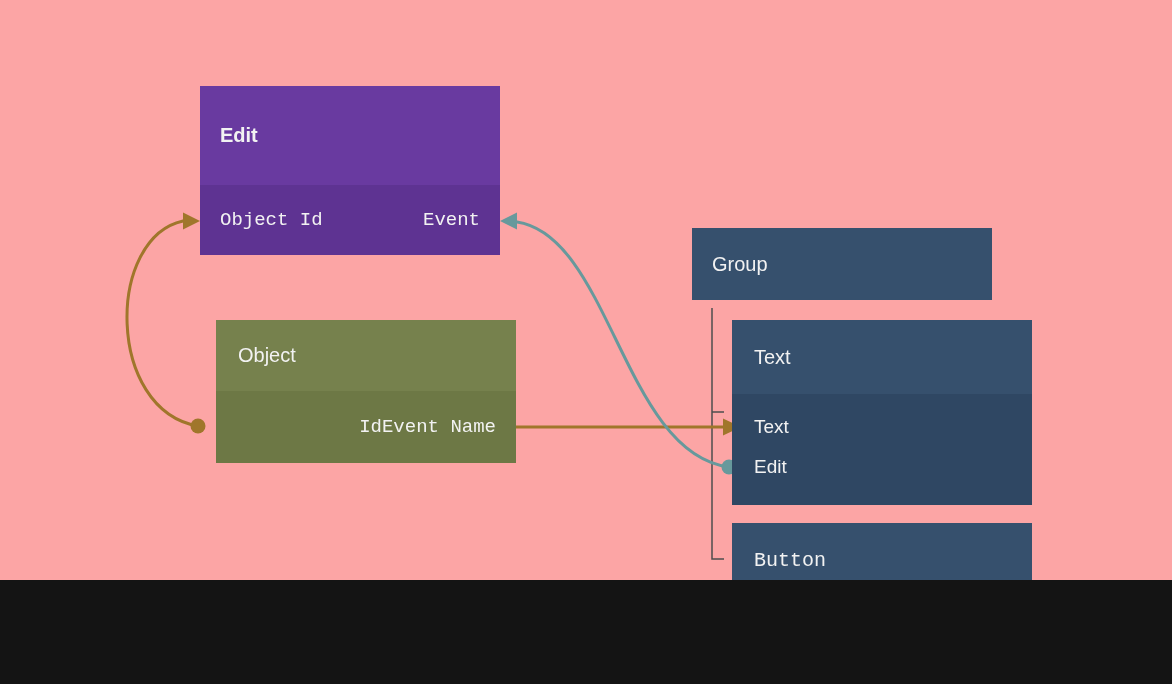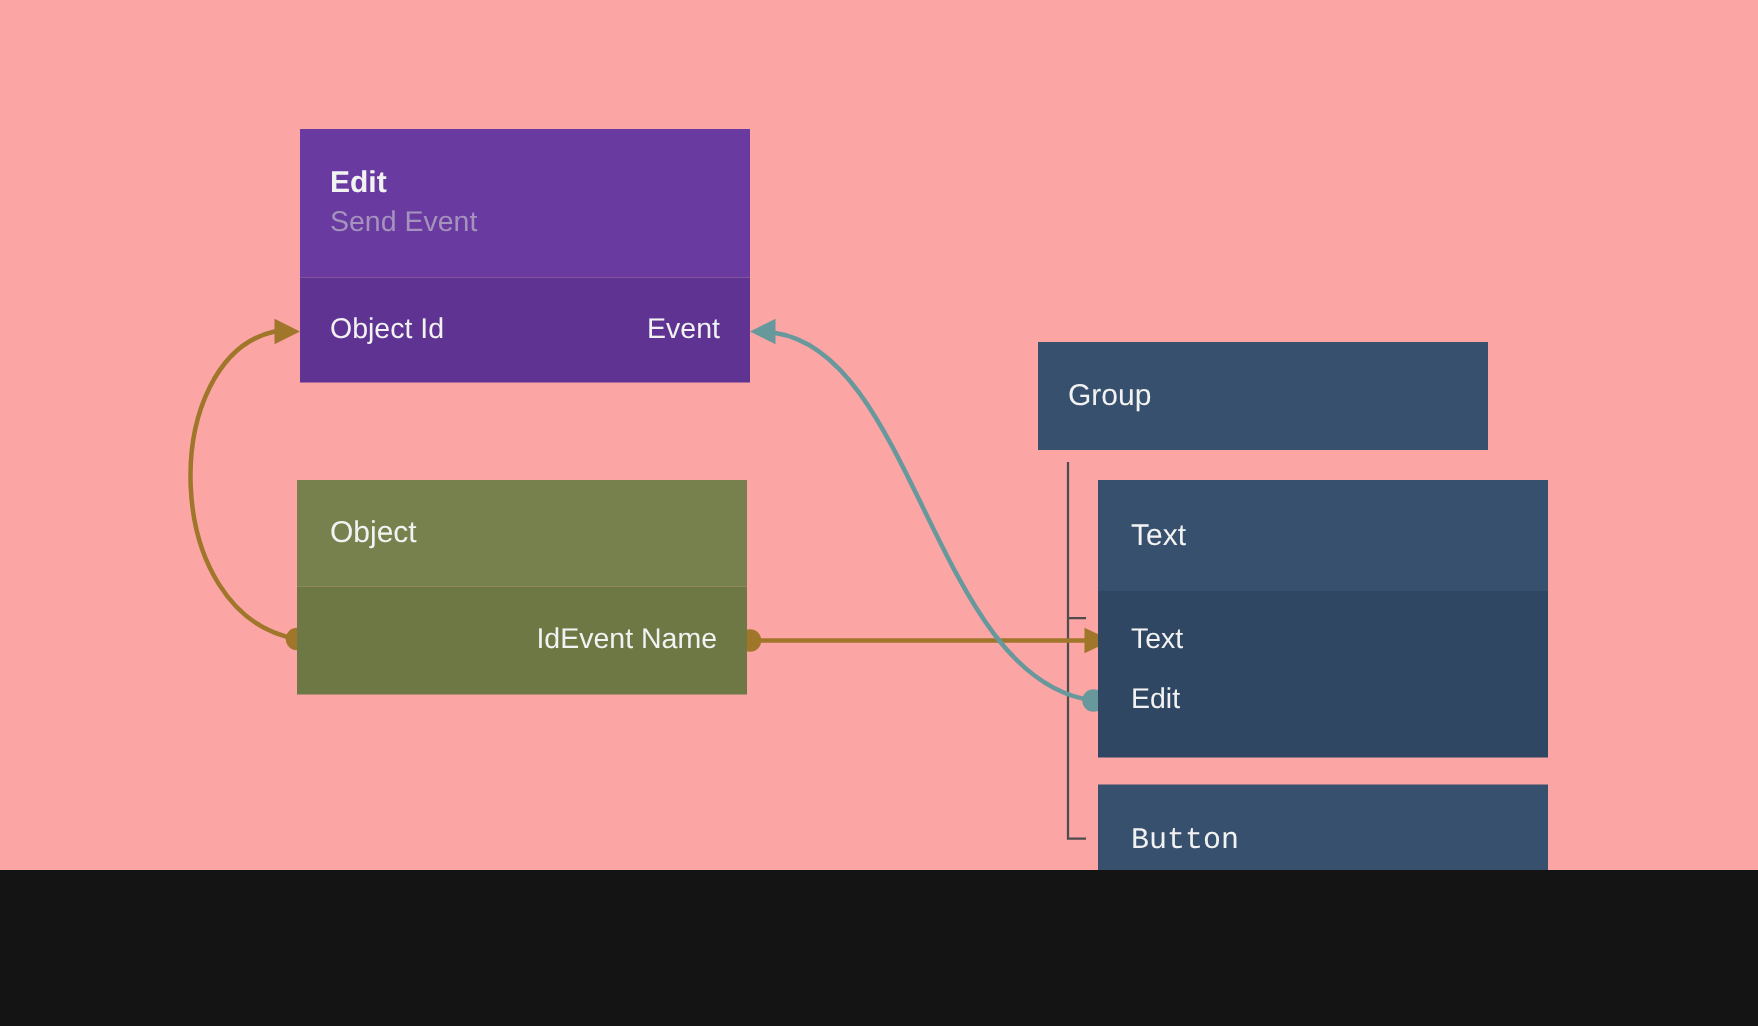--- a/index.html
+++ b/index.html
@@ -11,32 +11,32 @@
     overflow:hidden;
   }
   .wire-layer{position:absolute;left:0;top:0;width:1172px;height:684px;}
   .node{position:absolute;color:#f2f2f2;}
   .hdr{display:flex;flex-direction:column;justify-content:center;box-sizing:border-box;}
   .title{font-size:20px;line-height:1.35;}
   .title.bold{font-weight:600;}
   .subtitle{font-size:19px;line-height:1.35;color:#a593bd;}
   .ports-row{
     display:flex;justify-content:space-between;align-items:center;
-    box-sizing:border-box;font-size:19px;
+    box-sizing:border-box;font-size:19px;font-family:Liberation Mono, monospace;
   }
   .port-col{box-sizing:border-box;font-size:19px;}
   .port-line{height:40px;display:flex;align-items:center;}
 
   
   .node-edit{left:200px;top:86px;width:300px;}
   .node-edit .hdr{height:99px;background:#693aa0;padding:0 20px;}
   .node-edit .ports-row{height:70px;background:#5e3392;padding:0 20px;}
 
   
-  .node-object{left:198px;top:320px;width:300px;border-radius:13px;}
+  .node-object{left:216px;top:320px;width:300px;border-radius:13px;}
   .node-object .hdr{height:71px;background:#76814d;padding:0 22px;}
   .node-object .ports-row{height:72px;background:#6d7845;padding:0 20px 0 22px;justify-content:flex-end;}
 
   
   .node-group{left:692px;top:228px;width:300px;}
   .node-group .hdr{height:72px;background:#36506d;padding:0 20px;justify-content:center;}
 
   
   .node-text{left:732px;top:320px;width:300px;}
   .node-text .hdr{height:74px;background:#36506d;padding:0 22px;}
@@ -70,21 +70,20 @@
     <g>
       <path d="M 729 467 C 624 454, 610 236, 517 222" fill="none" stroke-width="3" stroke-linecap="round" stroke="#67999c"></path>
       <polygon points="500,221 517,212.5 517,229.5" fill="#67999c"></polygon>
       <circle cx="729" cy="467" r="7.5" fill="#67999c"></circle>
     </g>
   </svg>
 
   <div class="node node-edit">
     <div class="hdr">
       <div class="title bold">Edit</div>
-      <div class="subtitle">Send Event</div>
     </div>
     <div class="ports-row">
       <span>Object Id</span>
       <span>Event</span>
     </div>
   </div>
 
   <div class="node node-object">
     <div class="hdr">
       <div class="title">Object</div>

